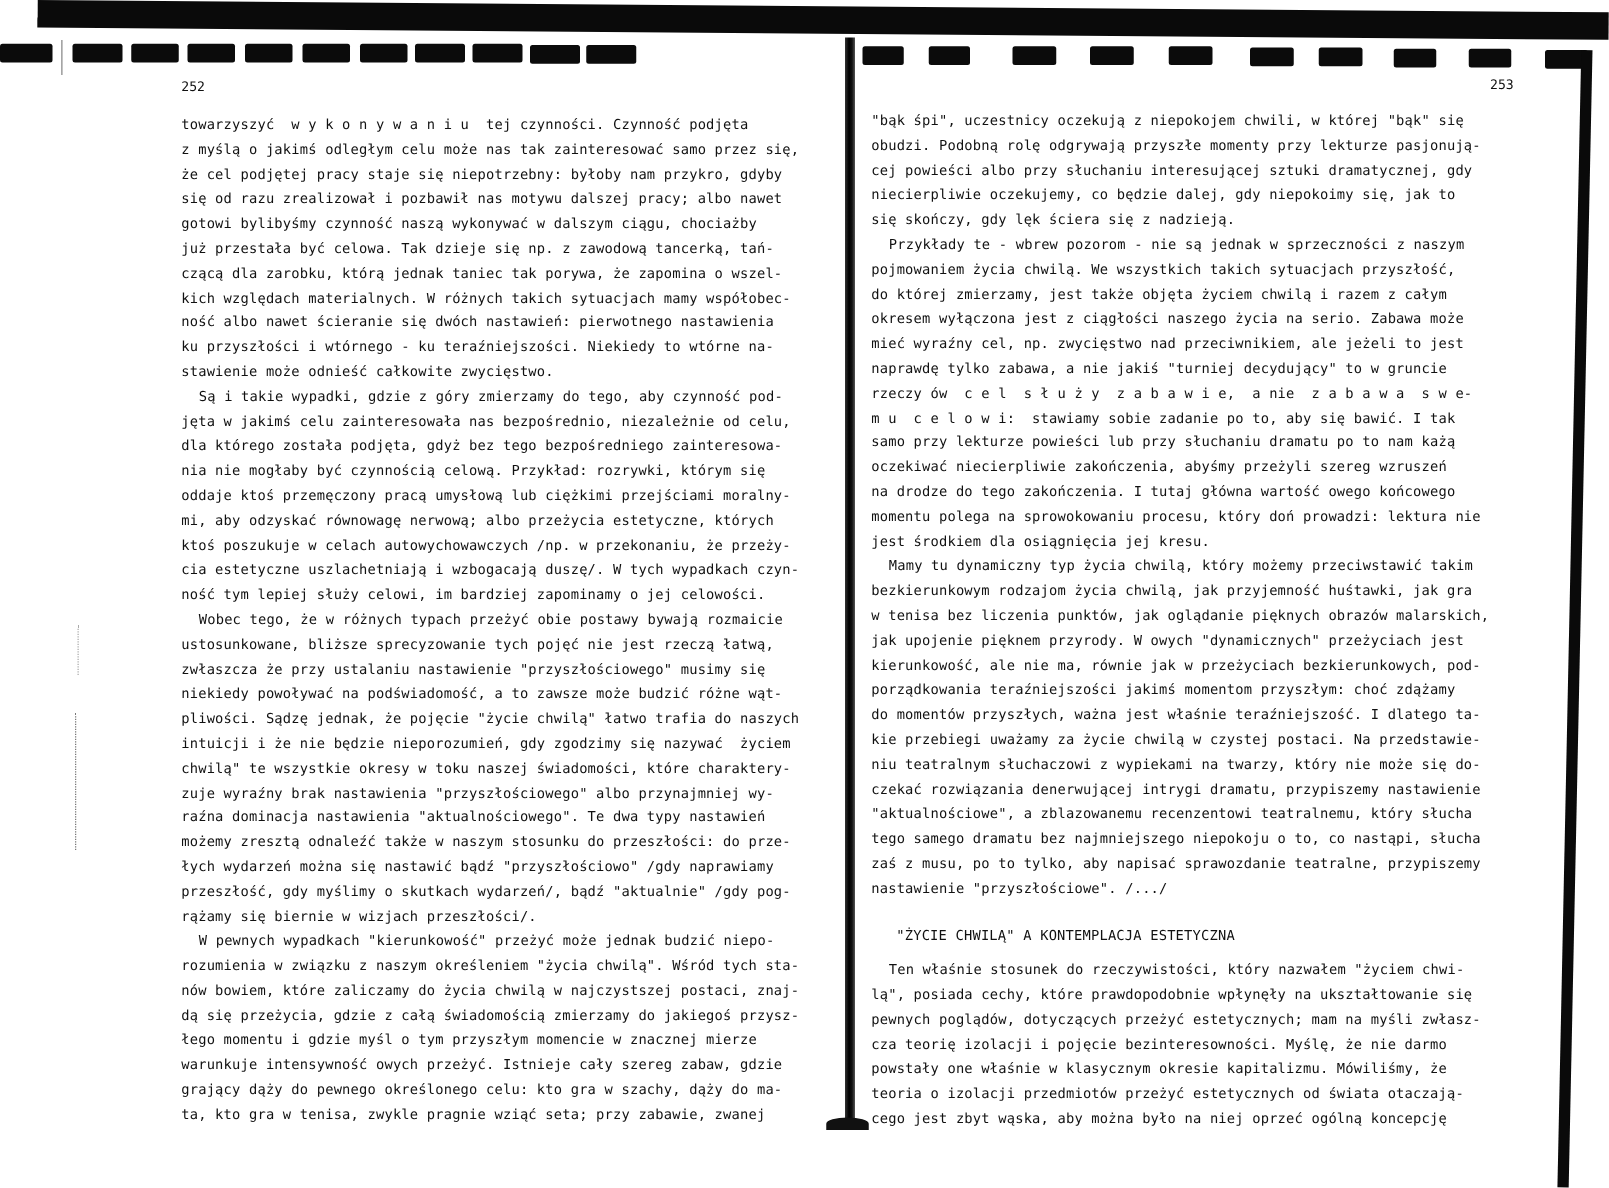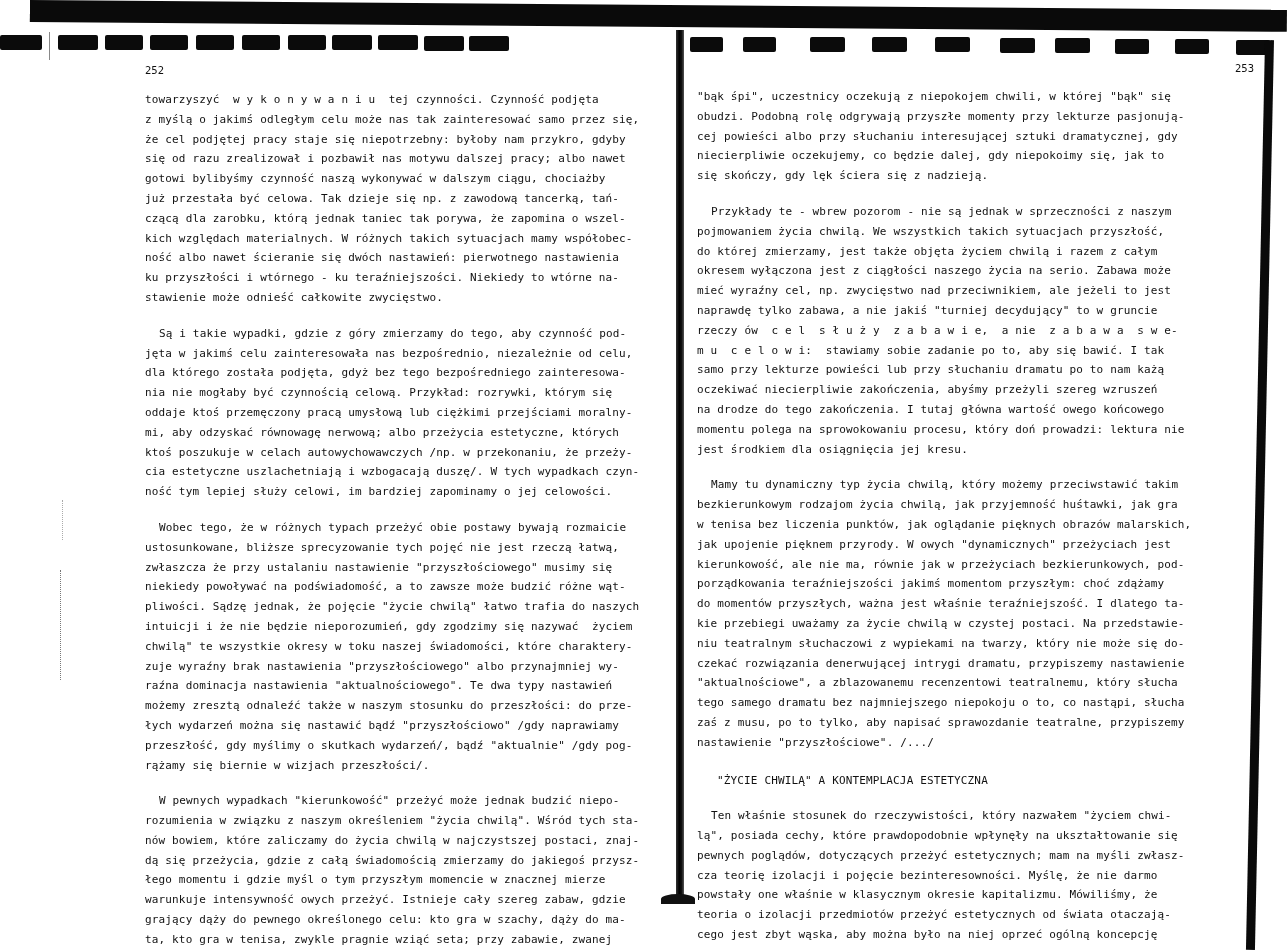--- a/index.html
+++ b/index.html
@@ -32,24 +32,24 @@
     position:absolute; left:60px; top:570px; width:1px; height:110px;
     border-left:1px dotted #777;
   }
   .leftmark2 { position:absolute; left:62px; top:500px; width:1px; height:40px; border-left:1px dotted #aaa; }
   .leftmark3 { position:absolute; left:49px; top:32px; width:1px; height:28px; background:#888; }
   .page { position:absolute; font-size:11px; line-height:19.8px; letter-spacing:0.15px; }
   .page.left { left:145px; top:90px; width:520px; }
   .page.right { left:697px; top:87px; width:550px; }
   .pagenum { position:absolute; font-size:10.5px; }
   .pn-left { left:145px; top:64px;text-align:center; }
-  .pn-right { left:1235px; top:62px; }
+  .pn-right { left:1192px; top:62px; }
   p { margin:0; white-space:pre; }
   .line { display:block; white-space:pre; }
-  .indent { padding-left:14px;margin-top:16px; }
+  .indent { padding-left:14px; }
   .heading { margin-top:18px; margin-bottom:8px; padding-left:20px; }
 </style>
 </head>
 <body>
 
 <div class="topbar"></div>
 <div class="topbar-left-gap"></div>
 <div class="holes">
   <div class="hole" style="left:0;width:42px;top:3px"></div>
   <div class="hole" style="left:58px;width:40px;top:3px"></div>

